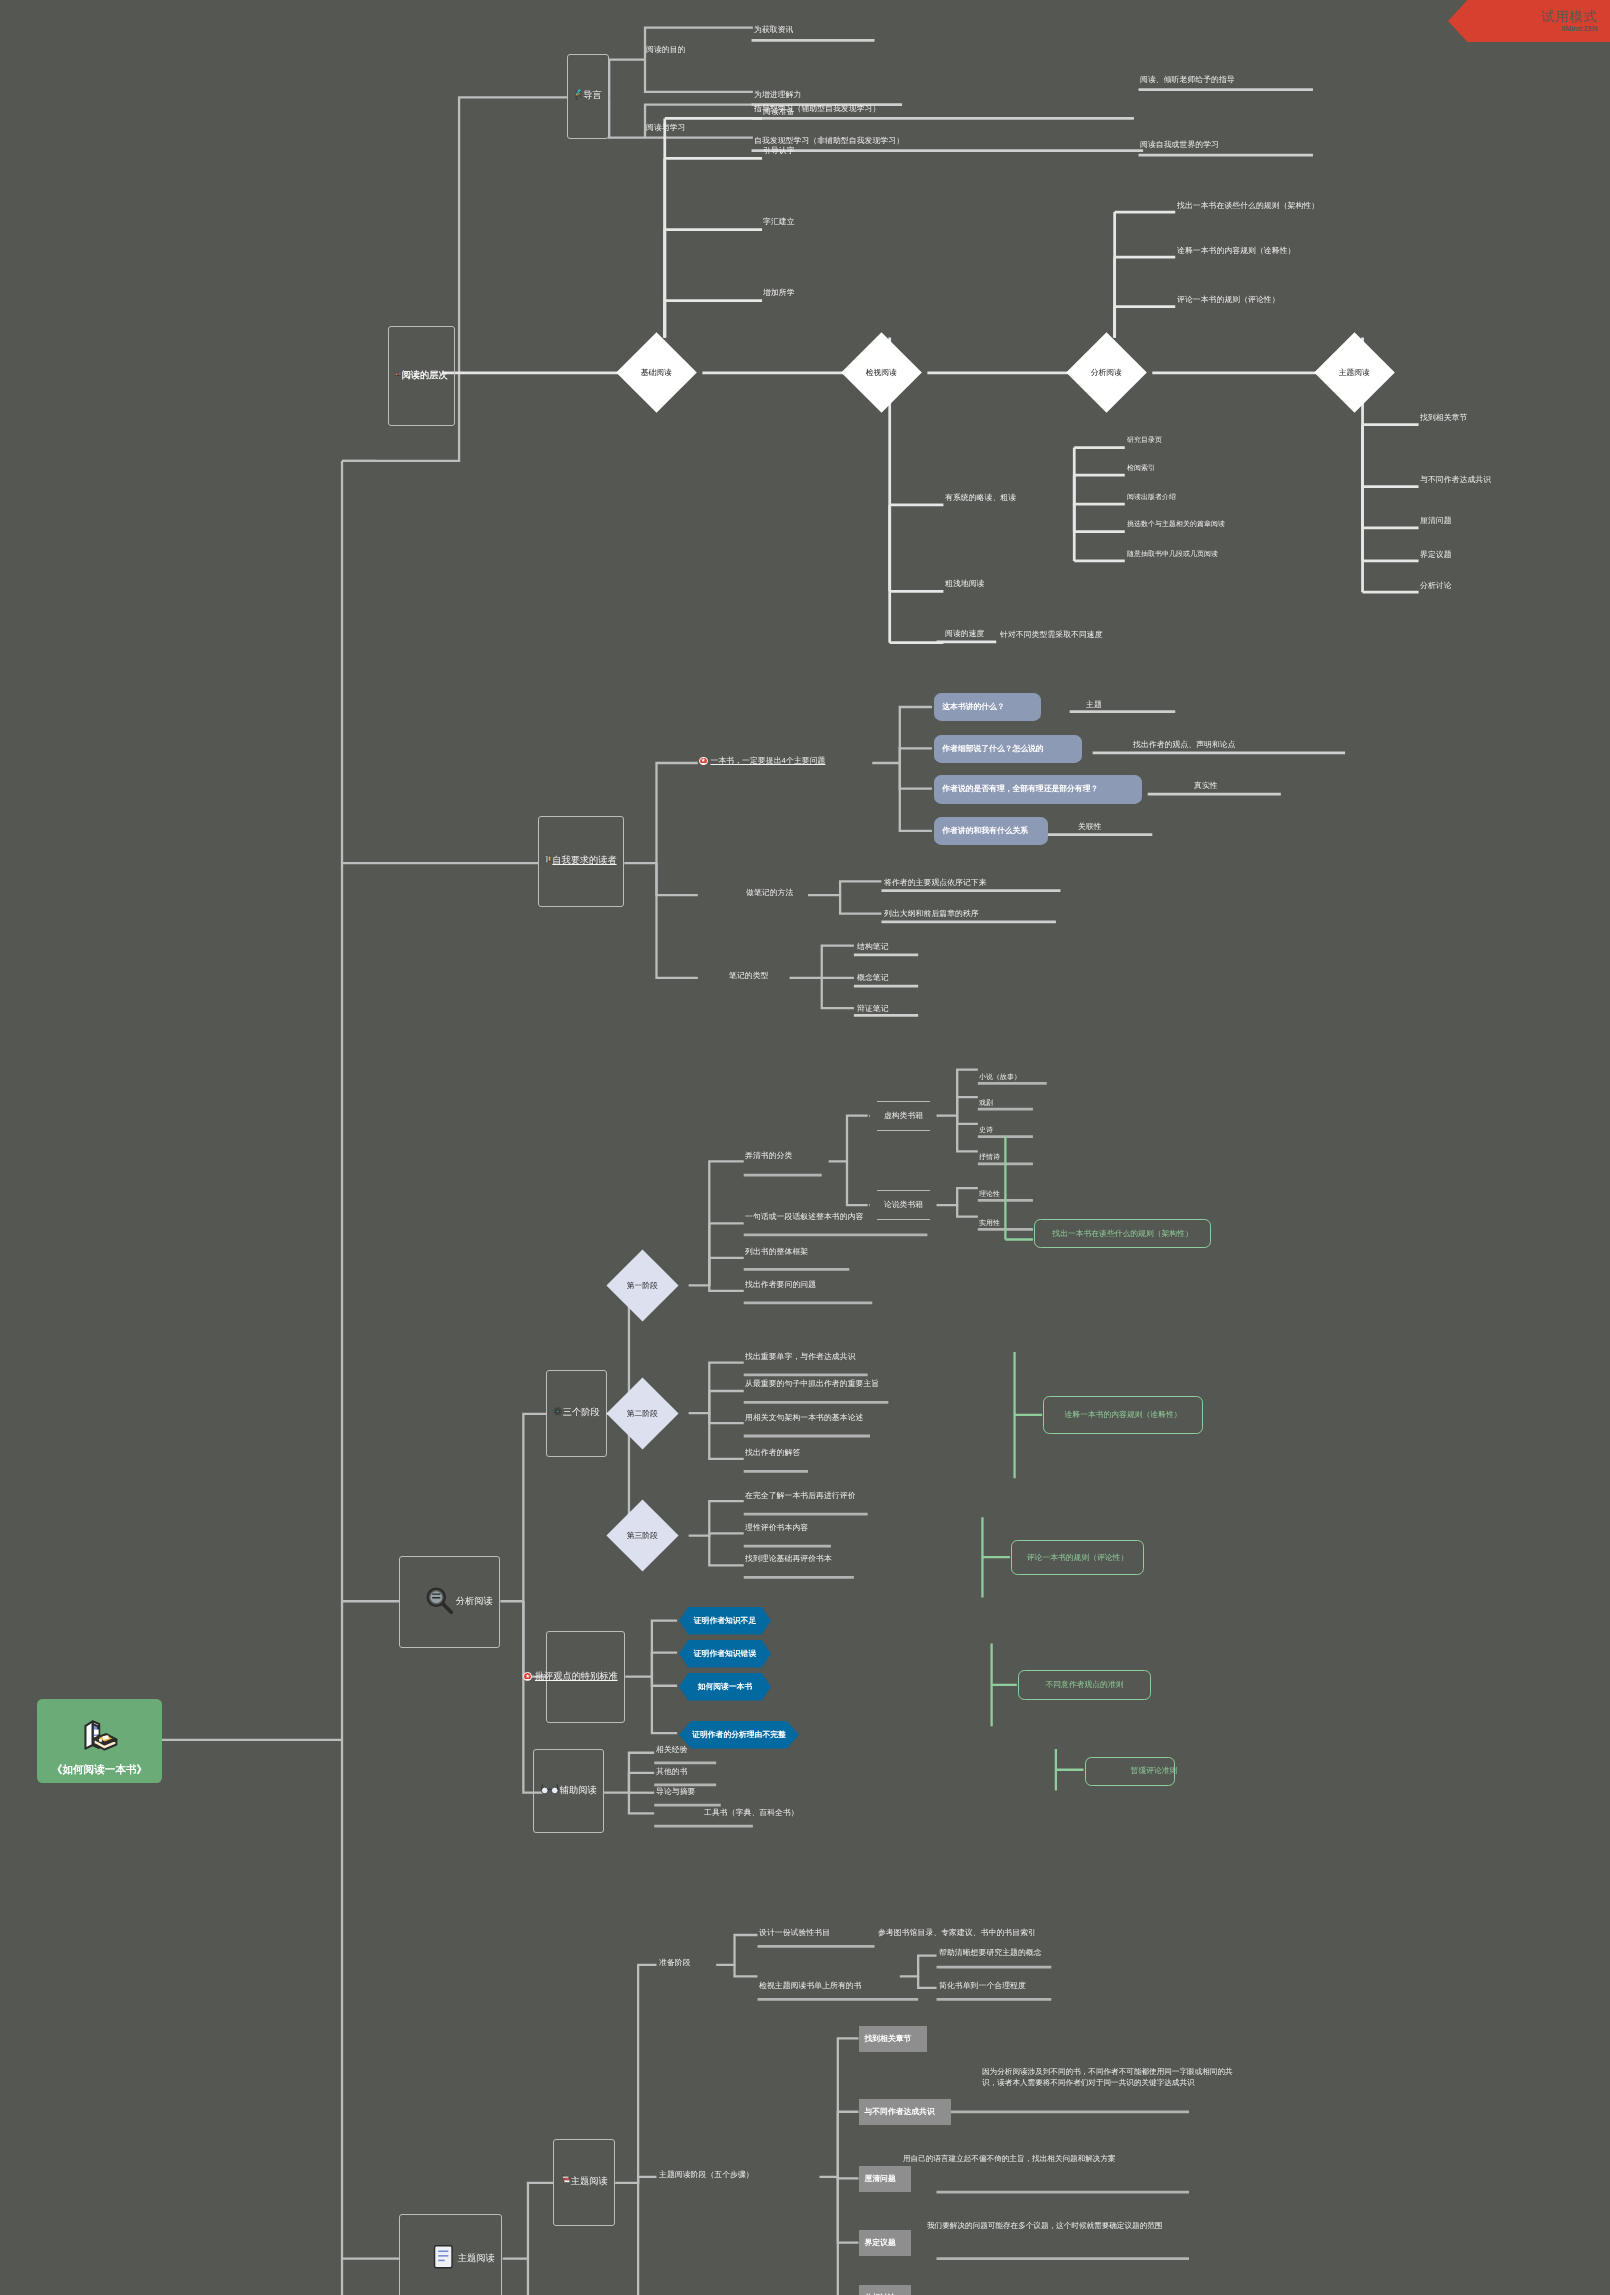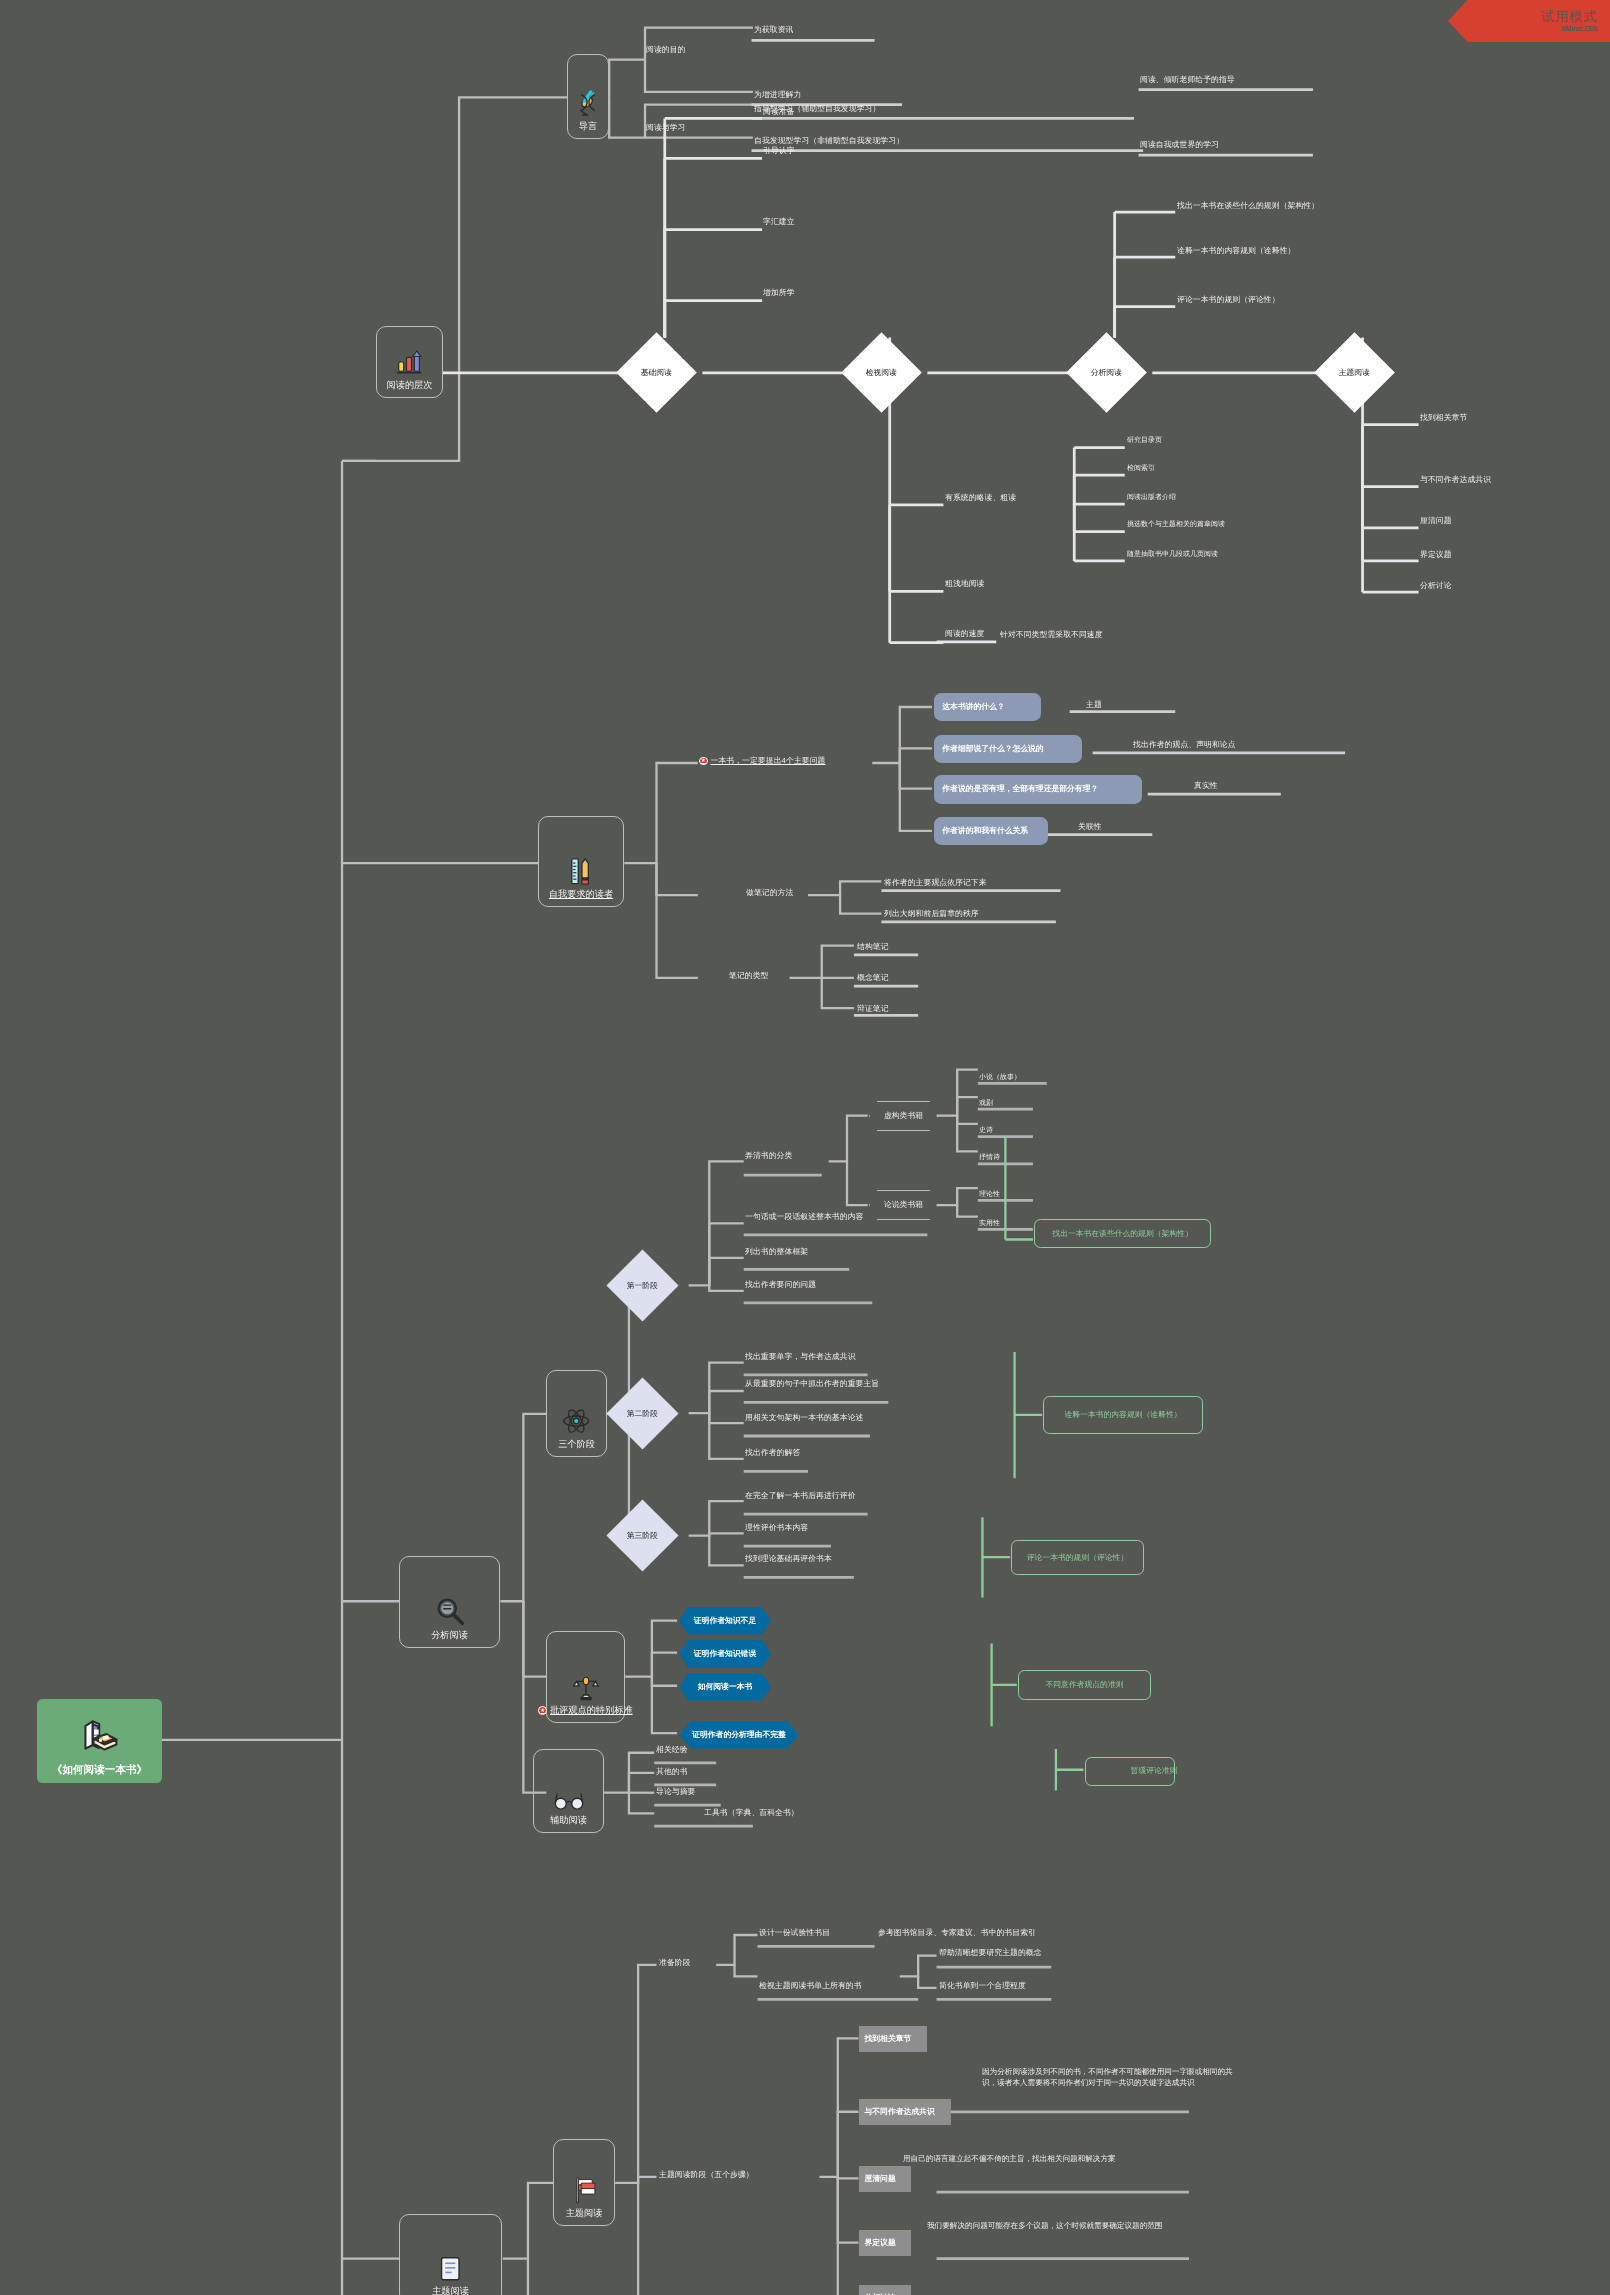--- a/index.html
+++ b/index.html
@@ -24,22 +24,22 @@
   .central {
     width:125px; height:84px; border-radius:5.5px;
     background:#6aab78; display:flex; flex-direction:column;
     align-items:center; justify-content:flex-end; padding-bottom:6.4px;
   }
   .central .title { font-size:10.6px; font-weight:bold; color:#fff; }
   .central .bookicon { position:absolute; top:15.6px; left:50%; transform:translateX(-50%); }
 
   
   .mainbox {
-    border:0.9px solid #bdbdbd; border-radius:10px;
-    display:flex; flex-direction:column; align-items:center;
+    border:0.9px solid #bdbdbd; border-radius:3px;
+    display:flex; flex-direction:row; align-items:center;
     justify-content:flex-end; padding:4.6px 6.4px 5.5px;
     background:transparent;
   }
   .mainbox .lbl { font-size:9.2px; color:#f5f5f5; }
   .mainbox .ic { margin-bottom:3.7px; }
 
   
   .diamond {
     background:#ffffff; color:#222; transform:rotate(45deg);
     display:flex; align-items:center; justify-content:center;
@@ -432,21 +432,21 @@
 </div>
 <div class="node tx" style="left:646px; top:45px;">阅读的目的</div>
 <div class="node tx" style="left:646px; top:123px;">阅读与学习</div>
 <div class="node tx" style="left:754px; top:25px;">为获取资讯</div>
 <div class="node tx" style="left:754px; top:90px;">为增进理解力</div>
 <div class="node tx" style="left:754px; top:104px;">指导型学习（辅助型自我发现学习）</div>
 <div class="node tx" style="left:754px; top:136px;">自我发现型学习（非辅助型自我发现学习）</div>
 <div class="node tx" style="left:1140px; top:75px;">阅读、倾听老师给予的指导</div>
 <div class="node tx" style="left:1140px; top:140px;">阅读自我或世界的学习</div>
 
-<div class="node mainbox" style="left:376px; top:326px; width:67px; height:72px;">
+<div class="node mainbox" style="left:388px; top:326px; width:67px; height:100px;font-weight:bold;">
   <svg class="ic" width="28.5" height="27" viewBox="0 0 62 58">
     <rect x="8" y="28" width="11" height="20" rx="3" fill="#f6d34b" stroke="#2b2b2b" stroke-width="2.5"></rect>
     <rect x="25" y="18" width="11" height="30" rx="3" fill="#e8574e" stroke="#2b2b2b" stroke-width="2.5"></rect>
     <rect x="42" y="14" width="11" height="34" rx="2" fill="#7b8ad8" stroke="#2b2b2b" stroke-width="2.5"></rect>
     <path d="M47.5 4 L56 16 L39 16 Z" fill="#7b8ad8" stroke="#2b2b2b" stroke-width="2.5"></path>
     <rect x="4" y="49" width="54" height="4" rx="2" fill="#2b2b2b"></rect>
   </svg>
   <div class="lbl">阅读的层次</div>
 </div>
 

